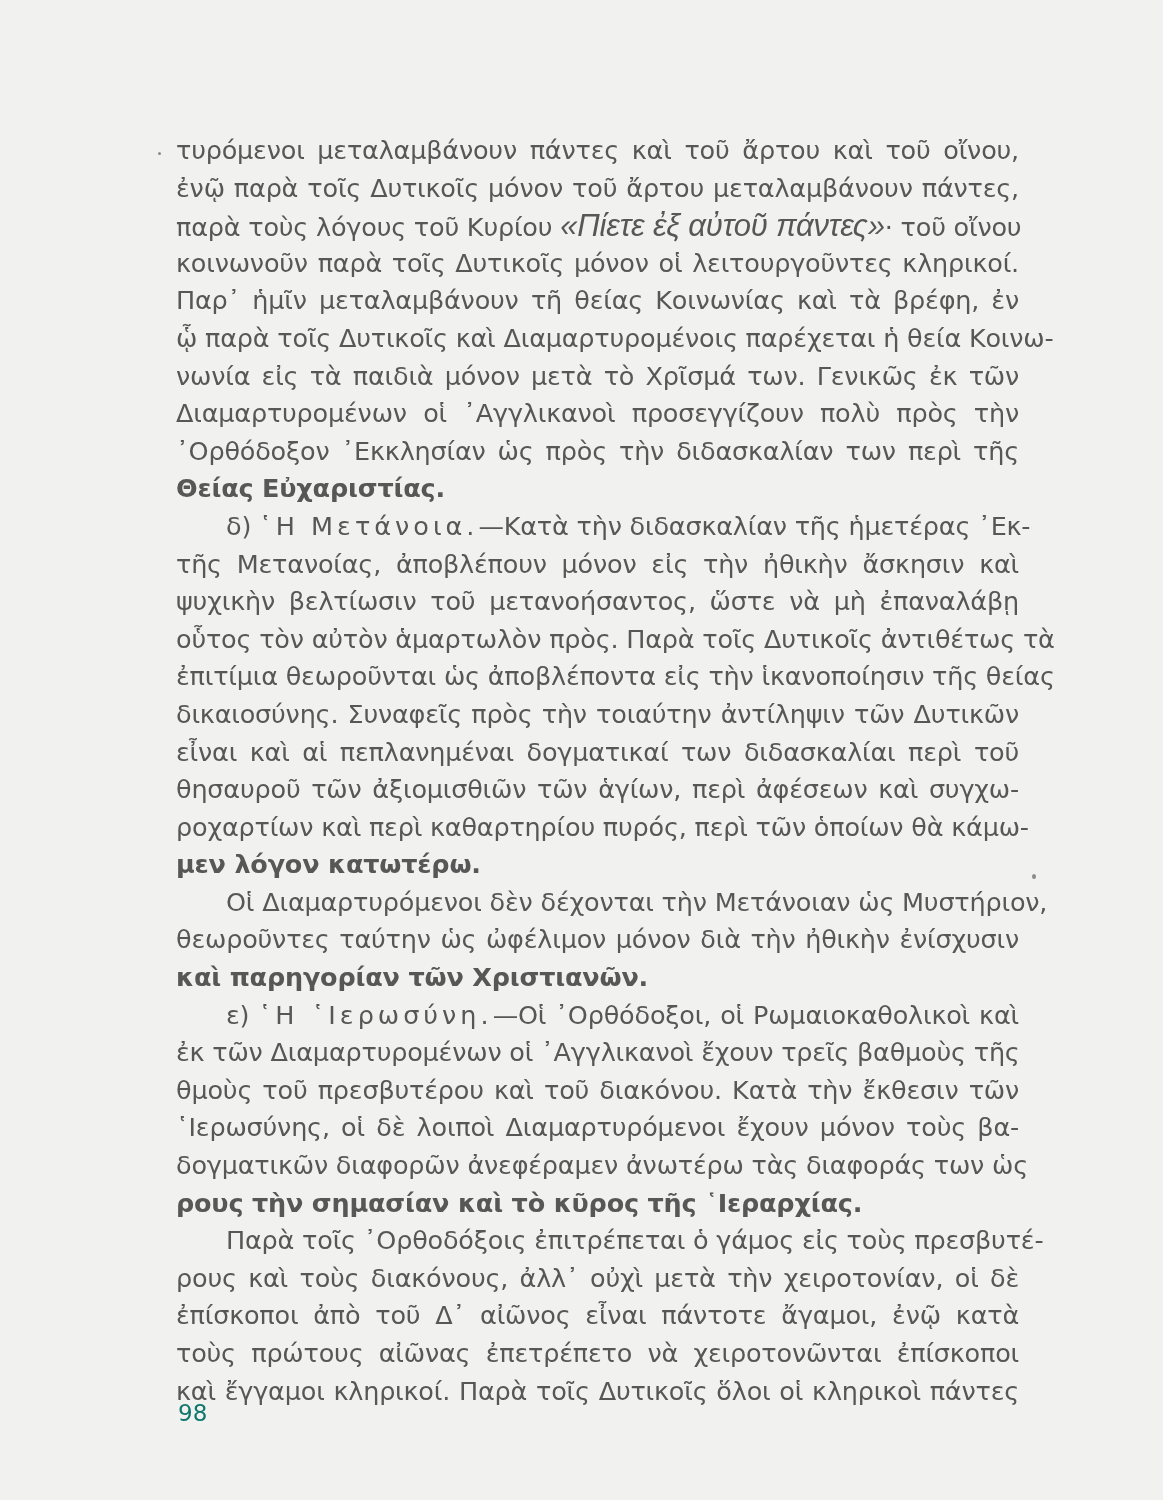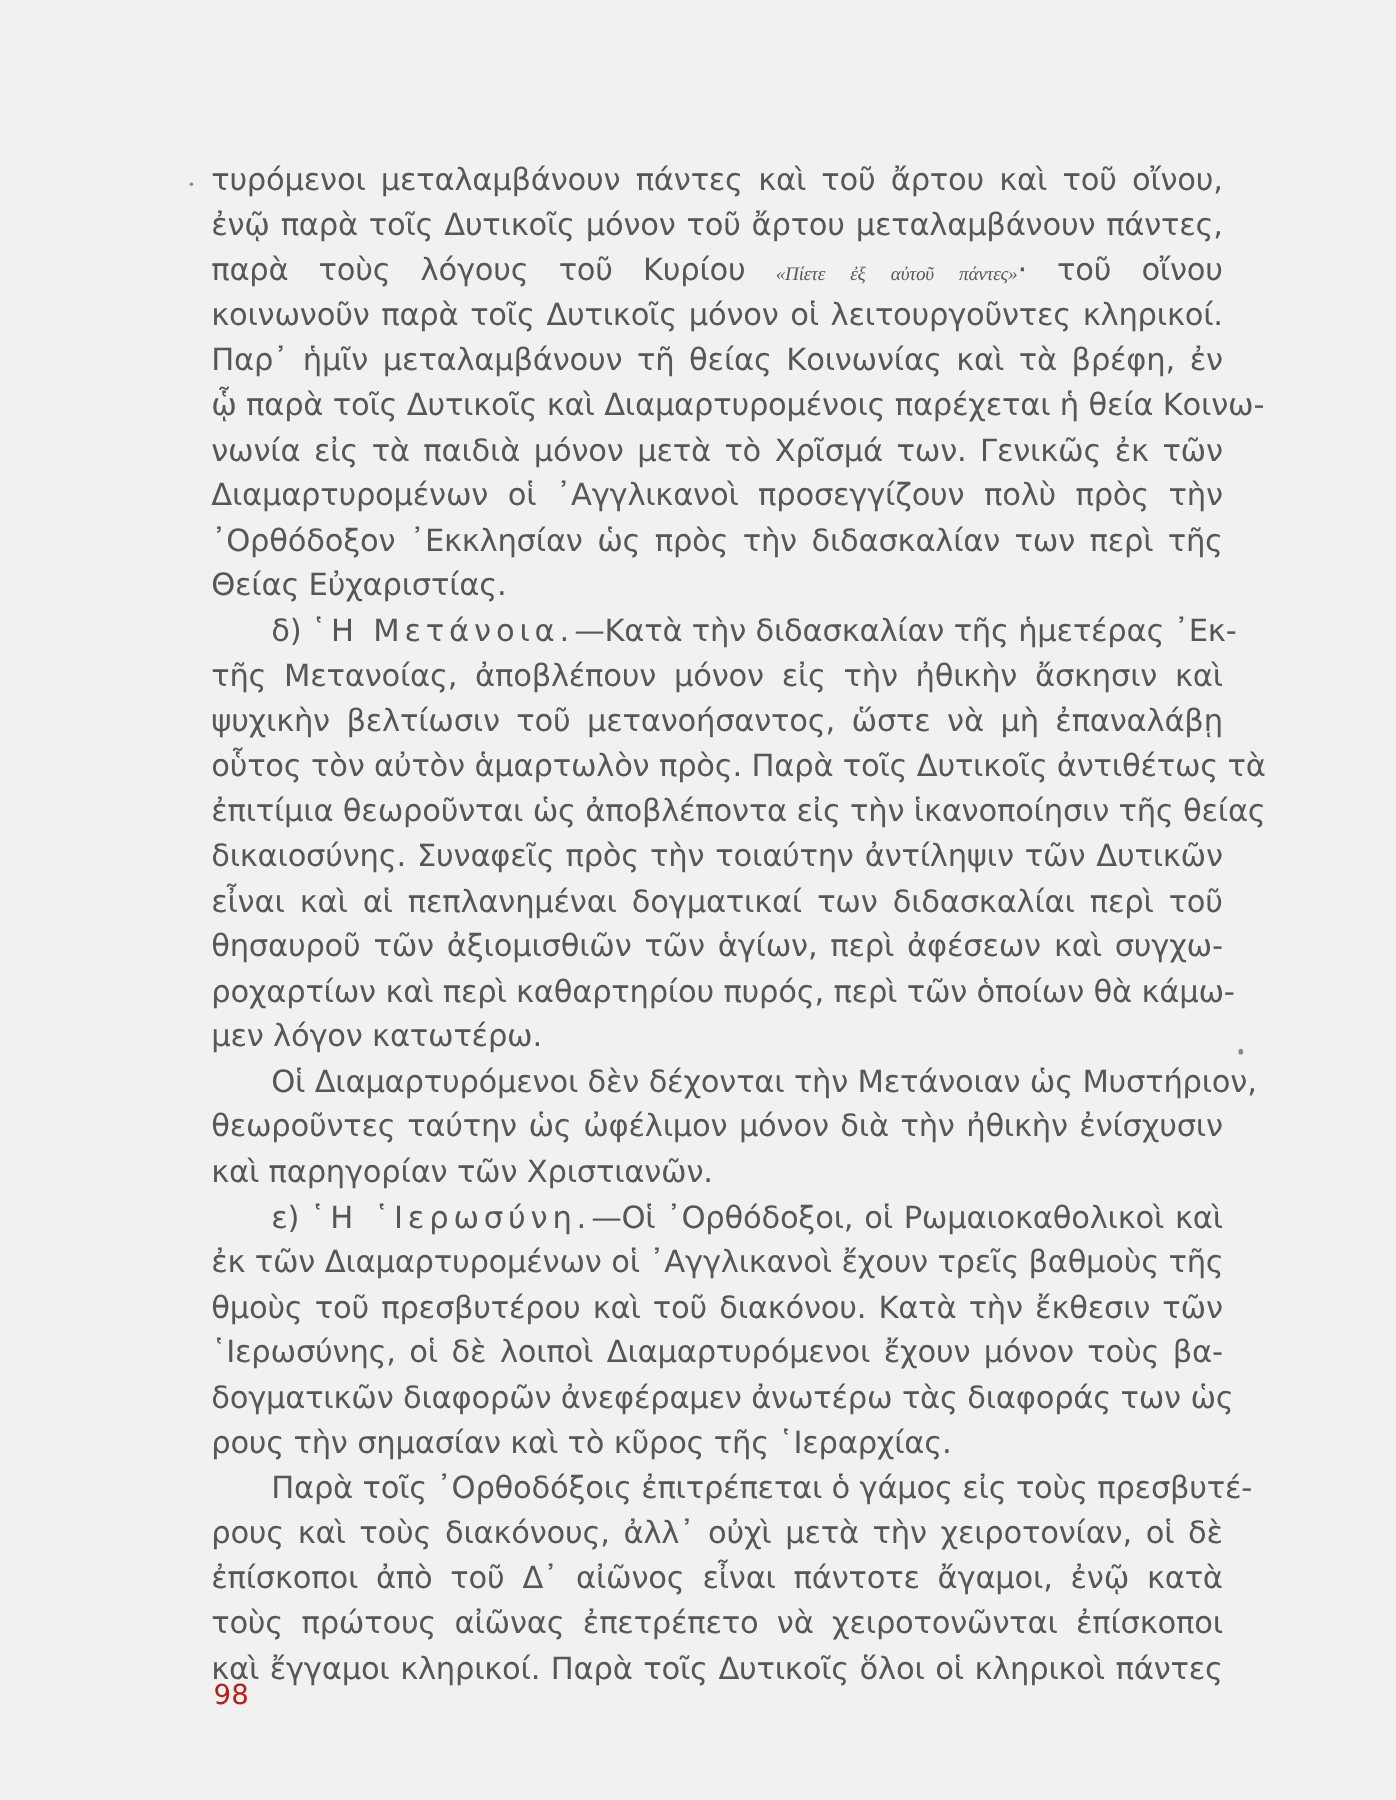--- a/index.html
+++ b/index.html
@@ -25,38 +25,39 @@
       height: 37.6px;
       line-height: 37.6px;
       font-size: 25.5px;
       white-space: nowrap;
       text-align: justify;
       text-align-last: justify;
       letter-spacing: -0.2px;
     }
     .line.last {
       text-align-last: left;
+      font-weight: bold;
     }
     .line.indent {
       padding-left: 50px;
     }
     .it {
-      font-family: Liberation Serif, serif;
+      font-family: Liberation Sans, sans-serif;
       font-style: italic;
-      font-size: 16px;
+      font-size: 31px;
     }
     .spaced {
       letter-spacing: 4px;
     }
     .page-number {
       position: absolute;
       left: 178px;
       top: 1400px;
       font-size: 23px;
-      color: #b91c1c;
+      color: #0f766e;
     }
     .speck {
       position: absolute;
       width: 3px;
       height: 3px;
       border-radius: 50%;
       background: #8a8a8a;
     }
   </style>
 </head>

